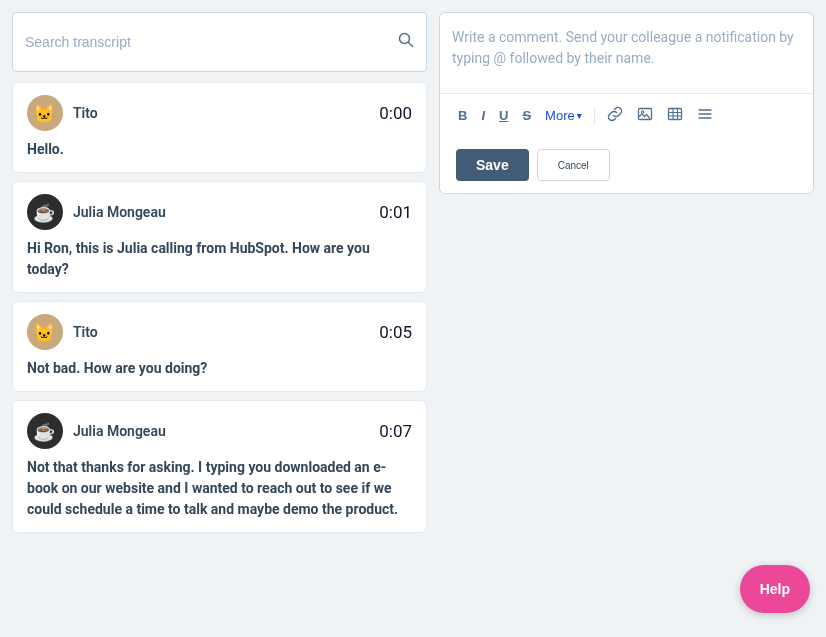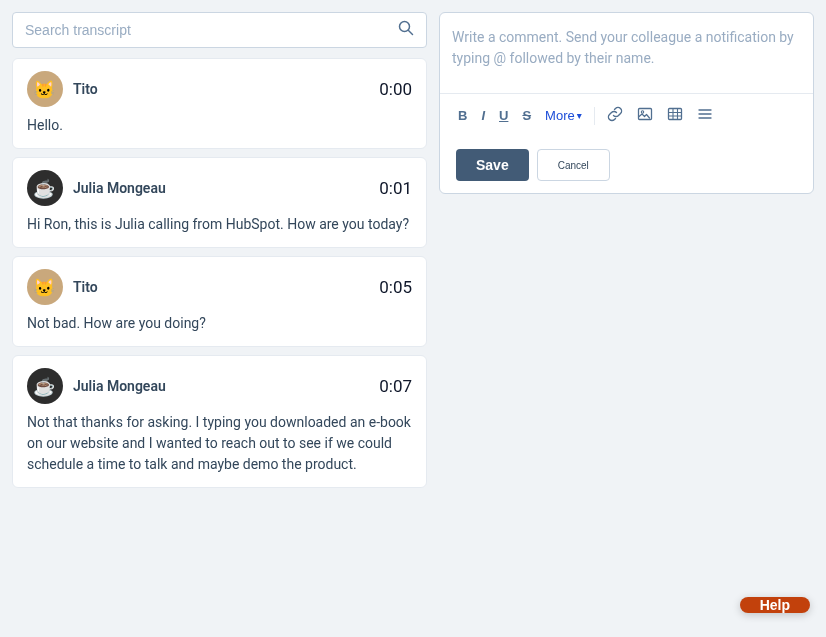--- a/index.html
+++ b/index.html
@@ -30,21 +30,21 @@
       flex-shrink: 0;
     }
 
     .search-bar {
       display: flex;
       align-items: center;
       background: #fff;
       border: 1px solid #cbd6e2;
       border-radius: 4px;
       padding: 0 12px;
-      height: 36px;
+      height: 60px;
       margin-bottom: 10px;
     }
 
     .search-bar input {
       border: none;
       outline: none;
       flex: 1;
       font-size: 14px;
       color: #33475b;
       background: transparent;
@@ -115,20 +115,21 @@
 
     .timestamp {
       color: #0f172a;
       font-size: 17px;
     }
 
     .card-text {
       color: #33475b;
       font-size: 14px;
       line-height: 1.5;
+      font-weight: bold;
     }
 
     
     .right-panel {
       flex: 1;
       margin-left: 12px;
       display: flex;
       flex-direction: column;
     }
 
@@ -221,25 +222,25 @@
       border-radius: 4px;
       font-size: 10px;
       cursor: pointer;
     }
 
     
     .help-btn {
       position: fixed;
       bottom: 24px;
       right: 16px;
-      background: #c2410c;
+      background: #ec4899;
       color: #fff;
       border: none;
       border-radius: 50px;
-      padding: 0 20px;
+      padding: 16px 20px;
       font-size: 14px;
       font-weight: 600;
       cursor: pointer;
       box-shadow: 0 2px 8px rgba(0,0,0,0.2);
     }
   </style>
 </head>
 <body>
 
 <div class="layout">

